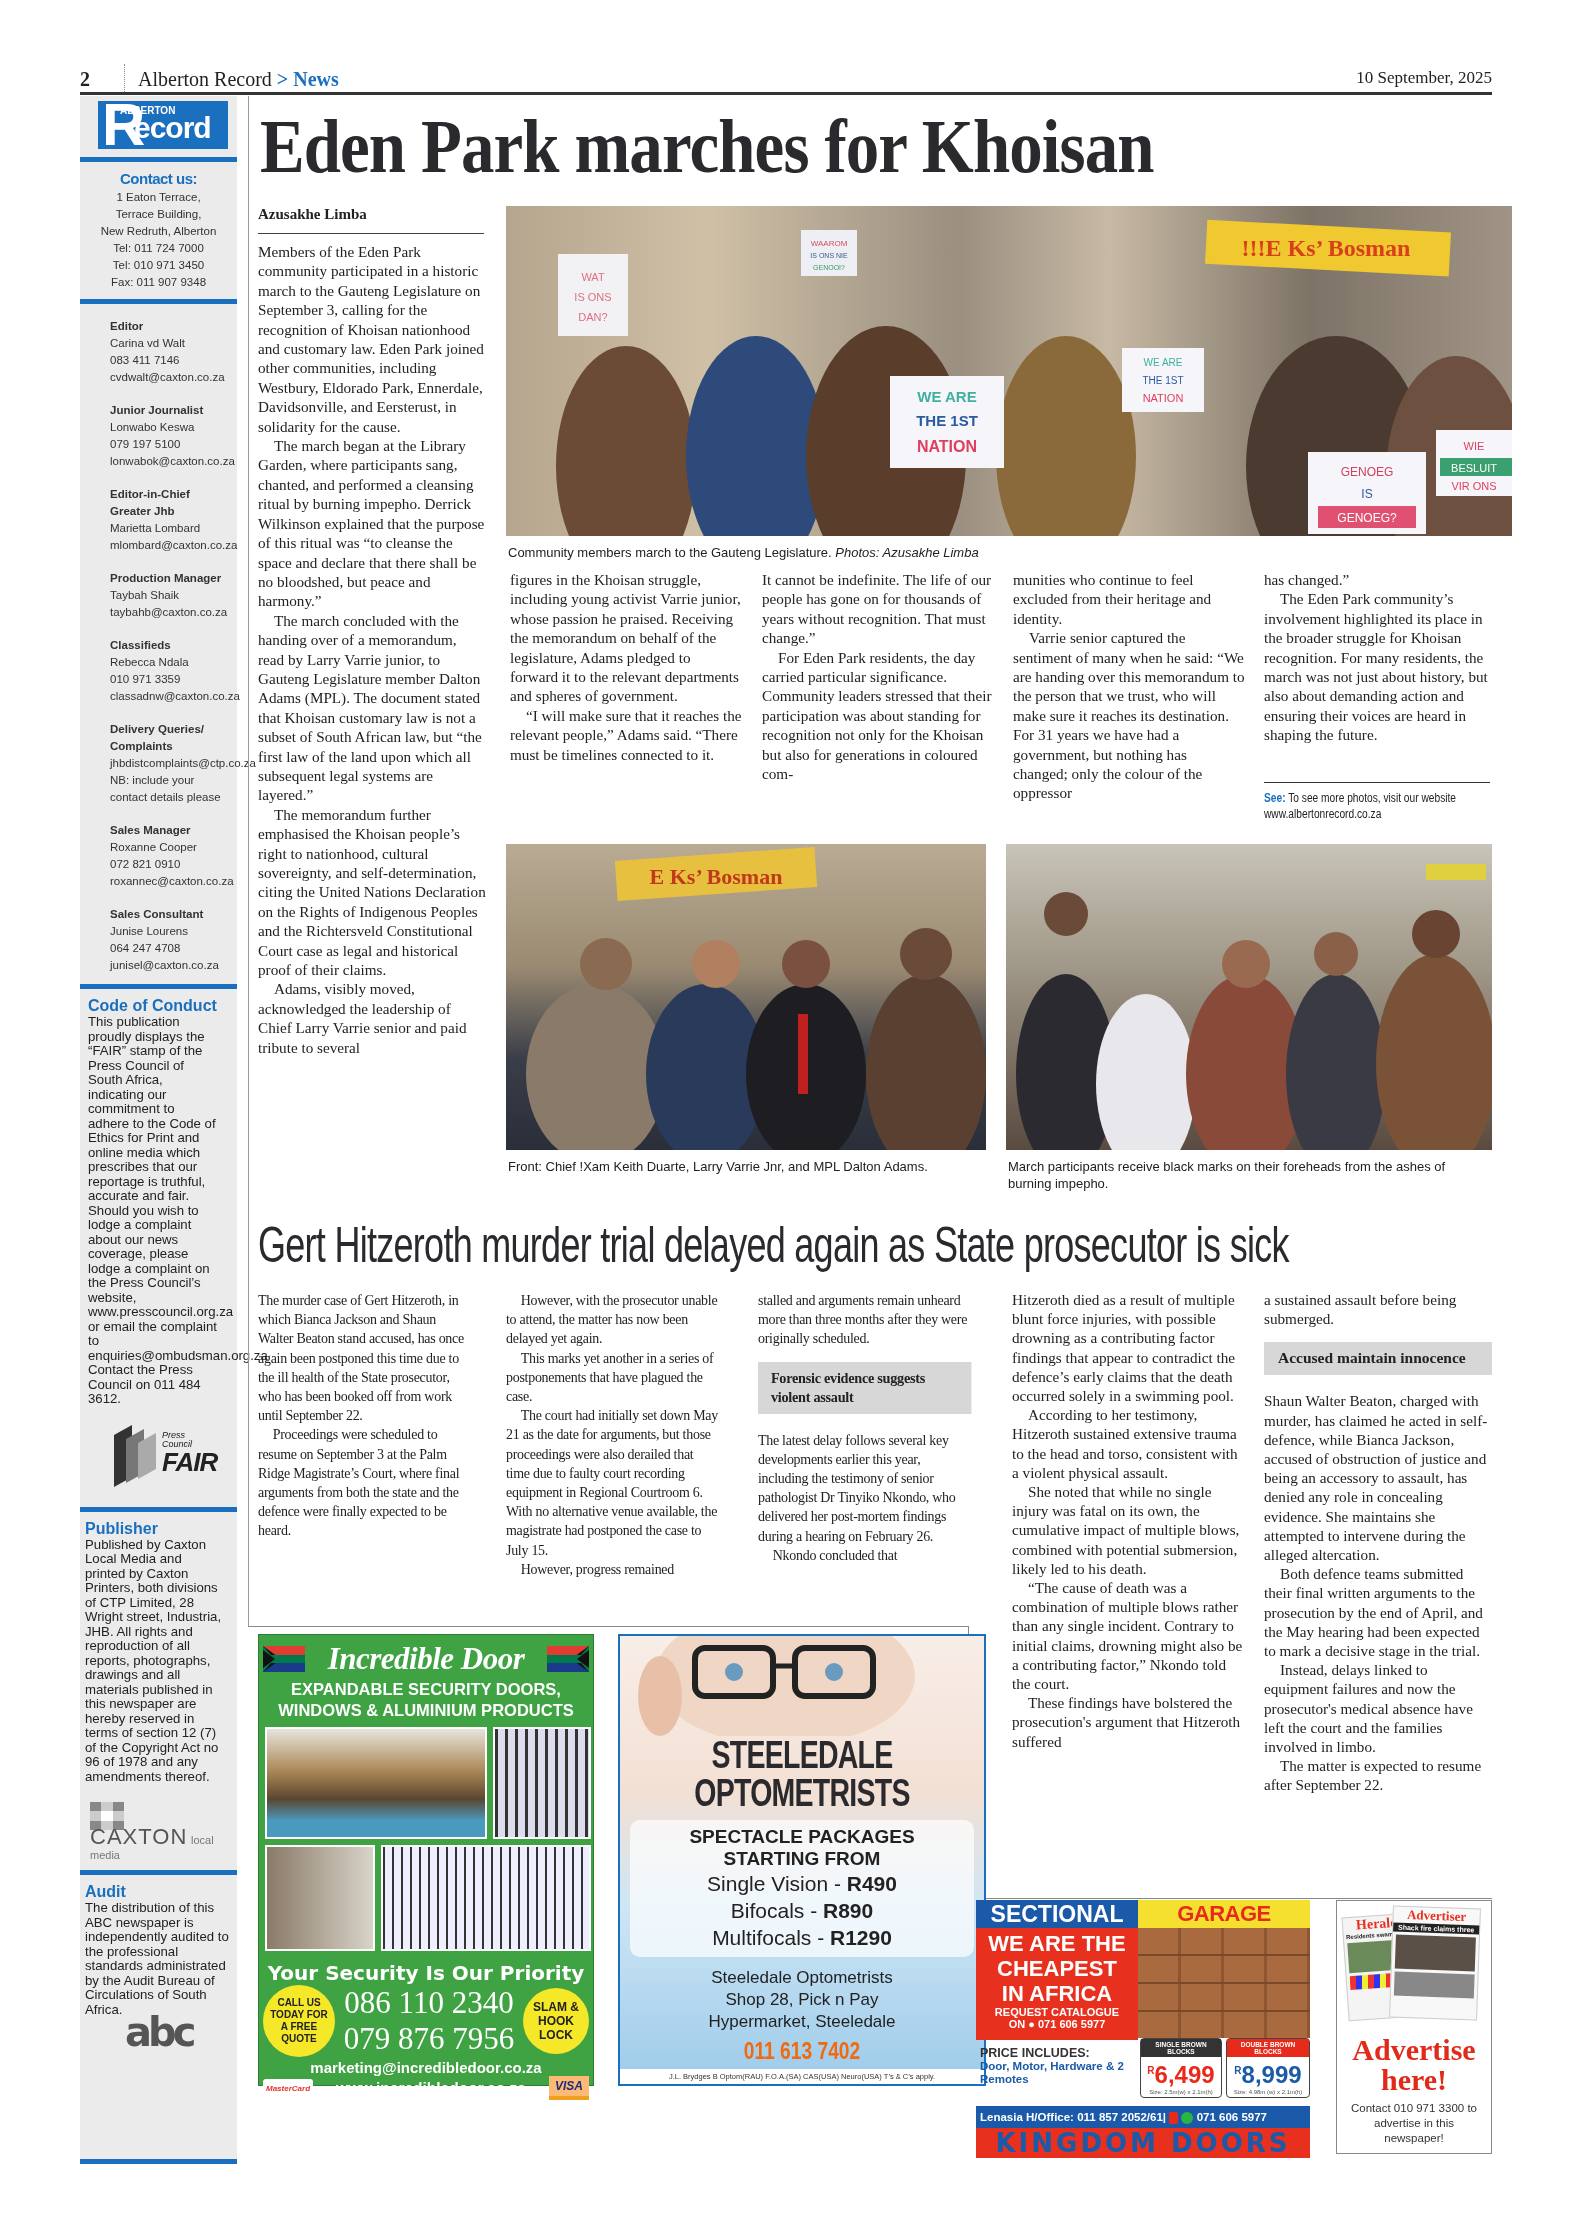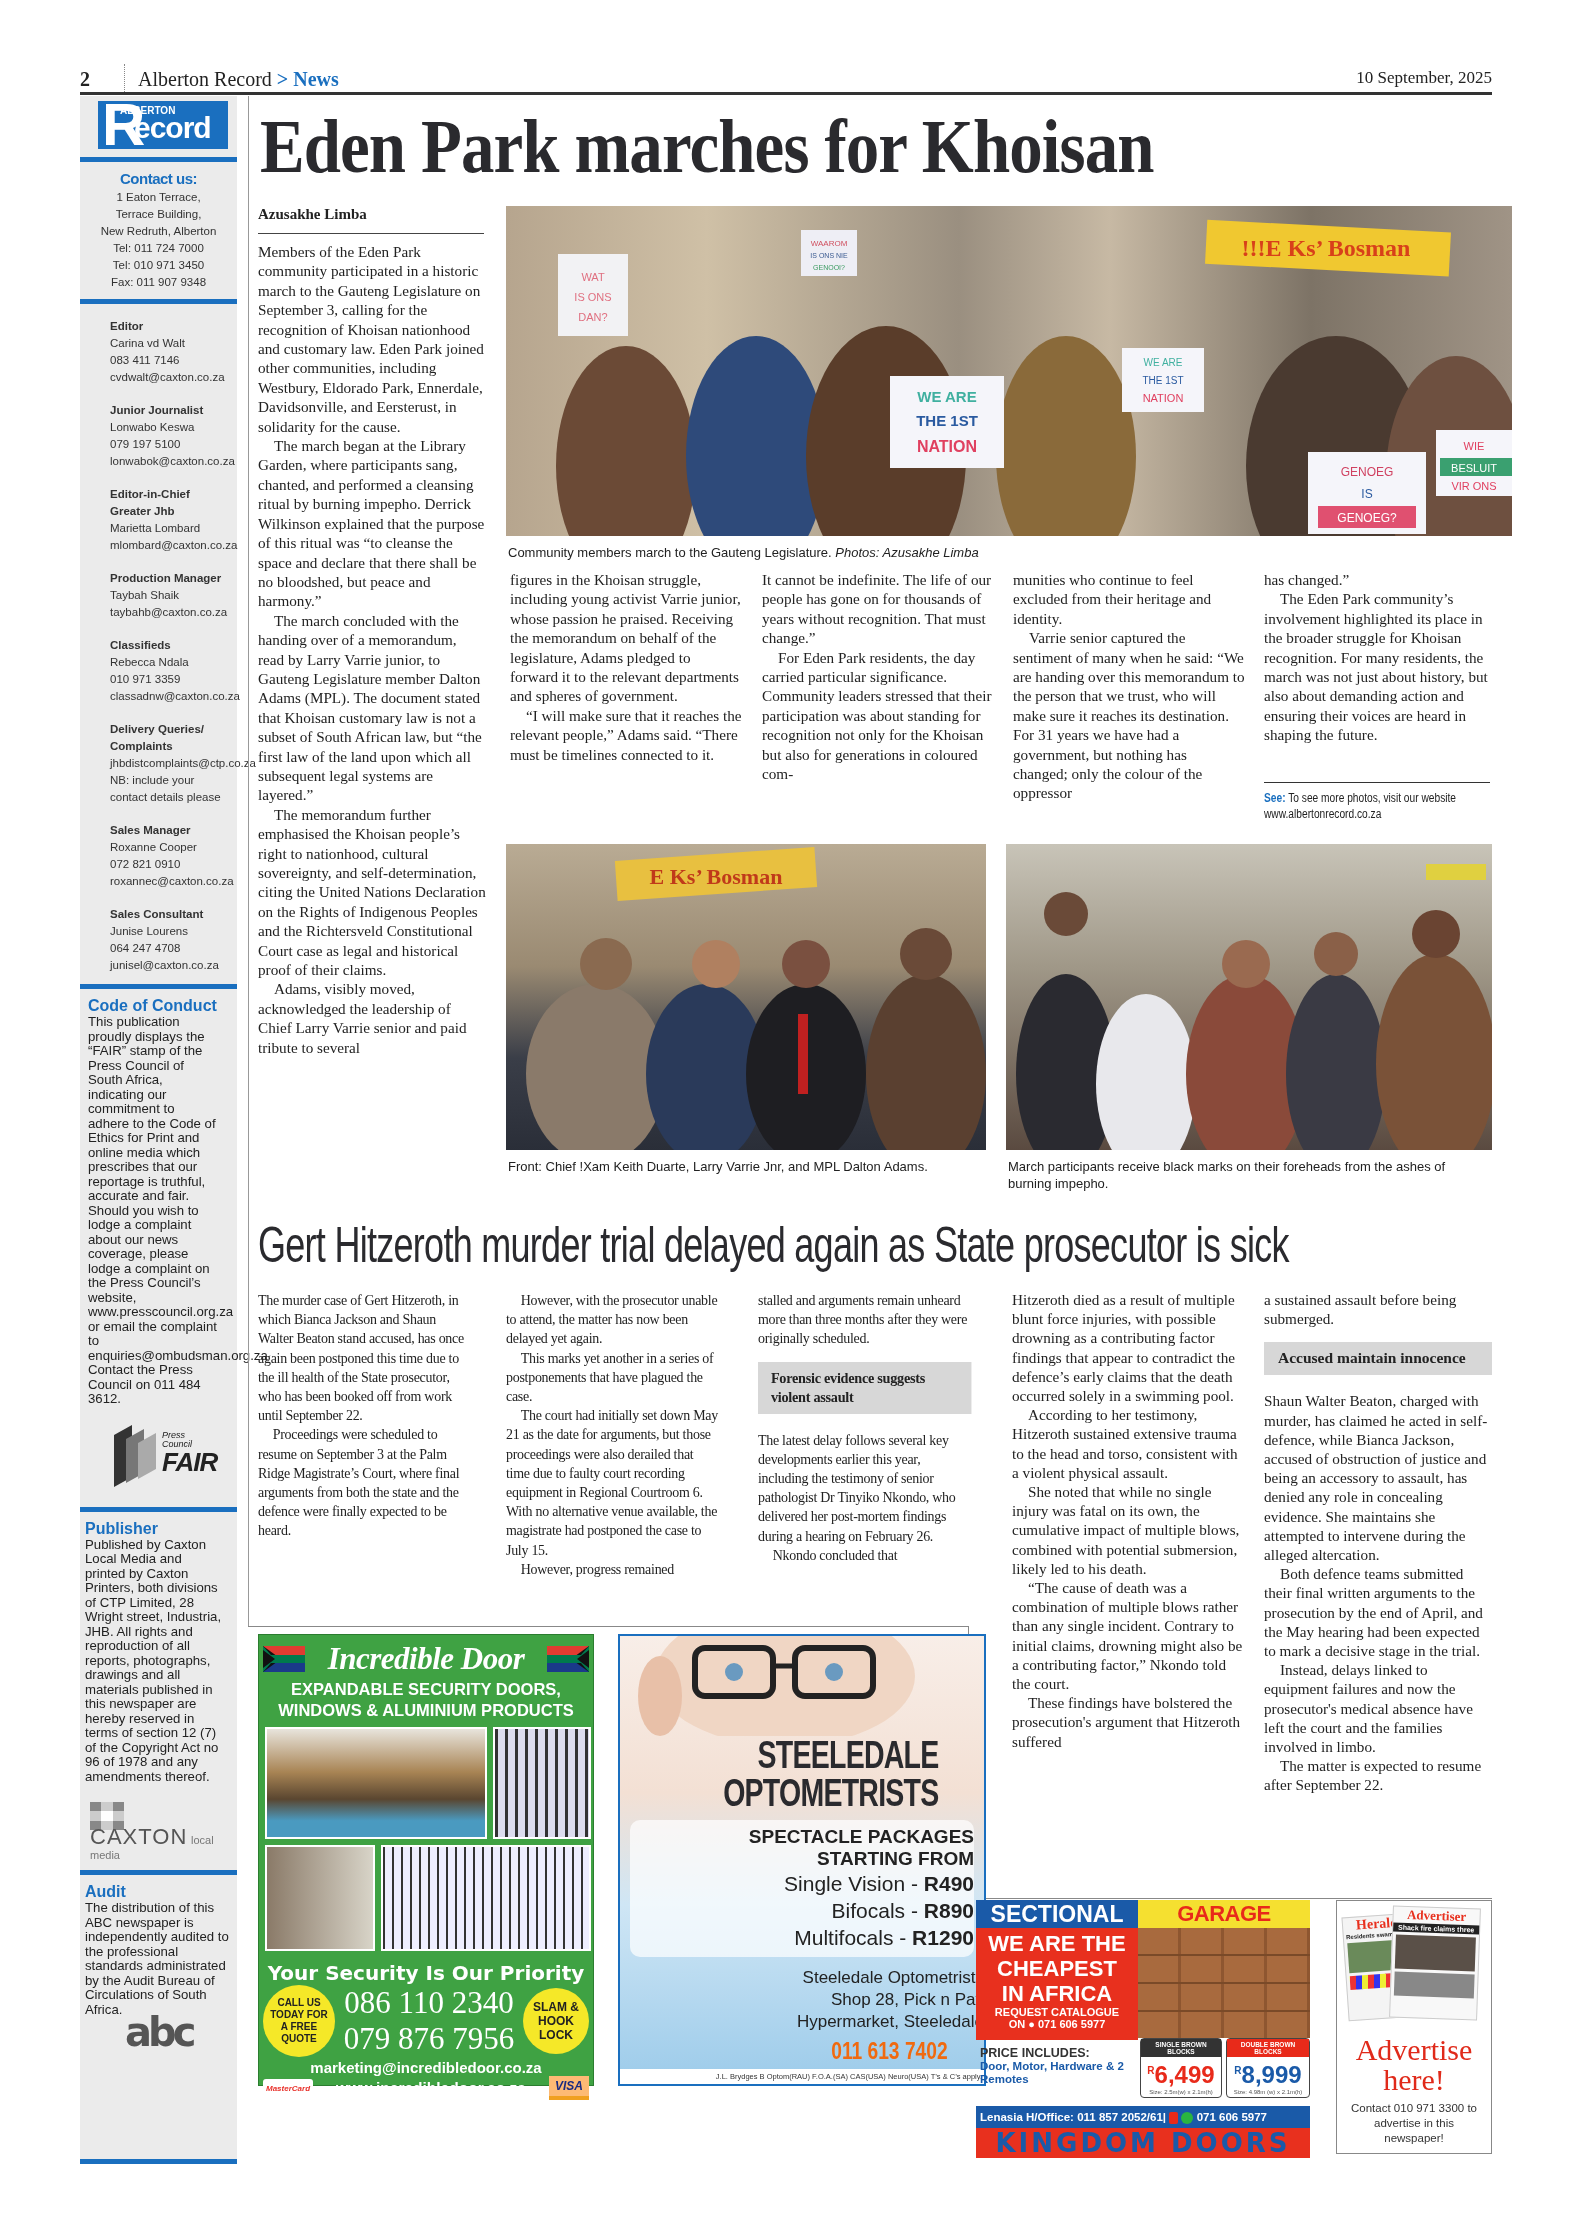--- a/index.html
+++ b/index.html
@@ -47,21 +47,21 @@
   .see { font-family: "Liberation Sans", sans-serif; font-size: 12px; line-height: 16px; transform: scaleX(0.85); transform-origin: left; white-space: nowrap; }
   .see b { color: #1a6fbf; }
   
   .h2 { left: 258px; top: 1220px; font-size: 50px; font-family: "Liberation Sans Narrow", "Liberation Sans", sans-serif; transform: scaleX(0.72); transform-origin: left; white-space: nowrap; color: #2a2a2e; letter-spacing: -1px; line-height: 1; }
   .col2 { font-size: 15.2px; line-height: 19.2px; }
   .col2 p + p { text-indent: 16px; }
   .col2.narrow { font-family: "Liberation Serif", serif; letter-spacing: -0.3px; }
   .subhead { background: #d7d7d7; font-weight: bold; font-size: 15.5px; line-height: 19px; padding: 6px 12px 8px 14px; margin: 14px 0 16px 0; }
   
   .ad-id { left: 258px; top: 1634px; width: 336px; height: 452px; background: #3fa243; border: 1px solid #2b7d2f; font-family: "Liberation Sans", sans-serif; color: #fff; text-align: center; }
-  .ad-opt { left: 618px; top: 1634px; width: 368px; height: 452px; border: 2px solid #1a6fbf; background: linear-gradient(#f8eee8 0%, #f3e0d4 35%, #cfe6f5 60%, #9ccbea 100%); font-family: "Liberation Sans", sans-serif; text-align: right; }
+  .ad-opt { left: 618px; top: 1634px; width: 368px; height: 452px; border: 2px solid #1a6fbf; background: linear-gradient(#f8eee8 0%, #f3e0d4 35%, #cfe6f5 60%, #9ccbea 100%); font-family: "Liberation Sans", sans-serif; text-align: center; }
   .ad-kd { left: 976px; top: 1900px; width: 334px; height: 258px; font-family: "Liberation Sans", sans-serif; }
   .ad-adv { left: 1336px; top: 1900px; width: 156px; height: 254px; border: 1px solid #888; font-family: "Liberation Sans", sans-serif; text-align: center; }
 </style>
 </head>
 <body>
 
 <div class="abs hdr-num">2</div>
 <div class="abs hdr-sep"></div>
 <div class="abs hdr-title">
   <span>Alberton Record</span><span class="sec"> &gt; </span><span class="sec">News</span>
@@ -448,18 +448,18 @@
       <div style="height:30px;background:#6a8a5a;margin:3px"></div>
       <div style="height:14px;background:repeating-linear-gradient(90deg,#e33 0 6px,#33e 6px 12px,#ee3 12px 18px);margin:3px"></div>
     </div>
     <div style="position:absolute;left:46px;top:0;width:88px;height:112px;background:#f8f8f8;border:1px solid #ccc;transform:rotate(2deg)">
       <div style="color:#e8301e;font-weight:bold;font-size:13px;font-family:'Liberation Serif',serif">Advertiser</div>
       <div style="background:#222;color:#fff;font-size:7px;font-weight:bold;padding:1px">Shack fire claims three</div>
       <div style="height:34px;background:#5a5048;margin:3px"></div>
       <div style="height:24px;background:#888;margin:3px"></div>
     </div>
   </div>
-  <div style="color:#e02a1a;font-family:'Liberation Serif',serif;font-weight:normal;font-size:30px;line-height:30px;margin-top:4px">
+  <div style="color:#e02a1a;font-family:'Liberation Serif',serif;font-weight:bold;font-size:30px;line-height:30px;margin-top:4px">
     <div>Advertise</div>
     <div>here!</div>
   </div>
   <div style="font-size:11.5px;line-height:15px;padding:6px 10px;color:#333">Contact 010 971 3300 to advertise in this newspaper!</div>
 </div>
 
 </body></html>

